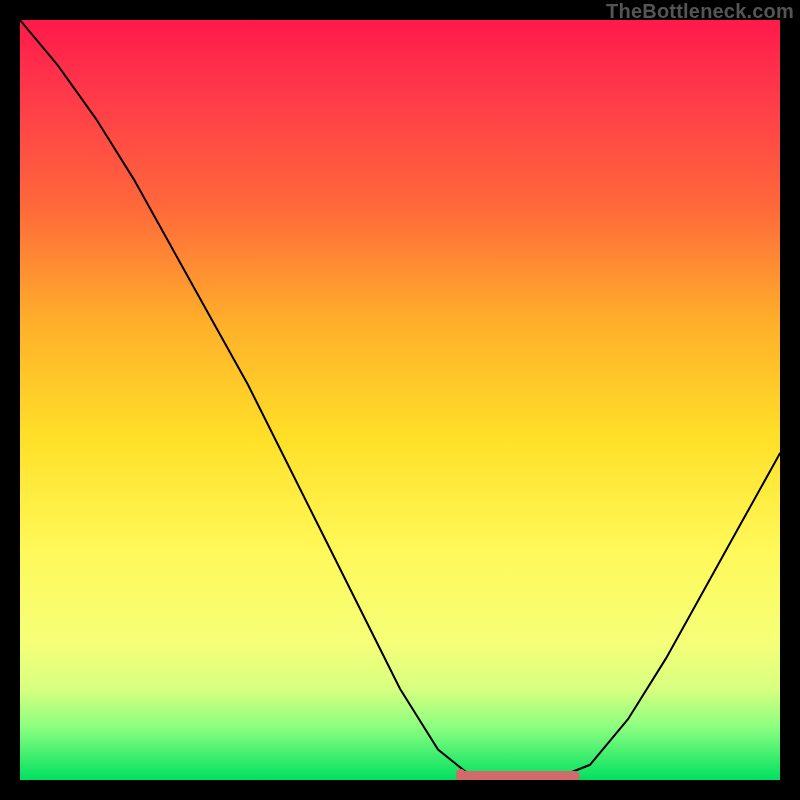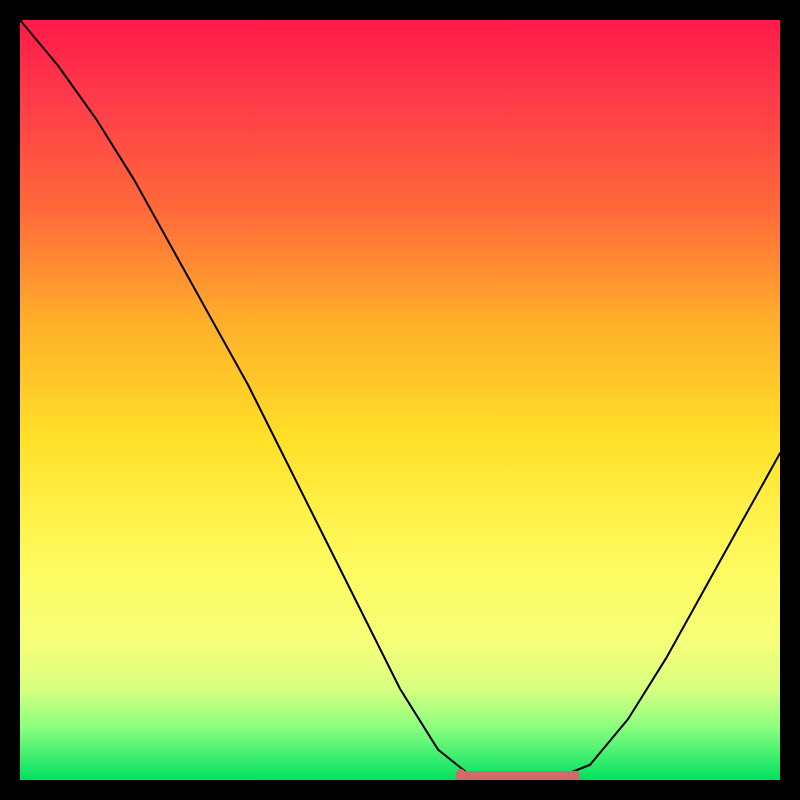--- a/index.html
+++ b/index.html
@@ -41,13 +41,14 @@
 
   <svg class="curve" viewBox="0 0 760 760" preserveAspectRatio="none">
     <path id="curve-path" fill="none" stroke="#000000" stroke-width="2" stroke-linecap="round" d="M0.0 0.0 L38.0 45.6 L76.0 98.8 L114.0 159.6 L152.0 228.0 L190.0 296.4 L228.0 364.8 L266.0 440.8 L304.0 516.8 L342.0 592.8 L380.0 668.8 L418.0 729.6 L456.0 760.0 L494.0 760.0 L532.0 760.0 L570.0 744.8 L608.0 699.2 L646.0 638.4 L684.0 570.0 L722.0 501.6 L760.0 433.2"></path>
   </svg>
 
   <svg class="marker" viewBox="0 0 760 760" preserveAspectRatio="none">
     <circle id="marker-dot" r="5" fill="#d26a6a" cx="440.8" cy="754.0"></circle>
     <path id="marker-seg" fill="none" stroke="#d26a6a" stroke-width="10" stroke-linecap="round" d="M440.8 756.0 L554.8 756.0"></path>
   </svg>
 
+  <div class="watermark">TheBottleneck.com</div>
 </div>
 
 </body></html>

